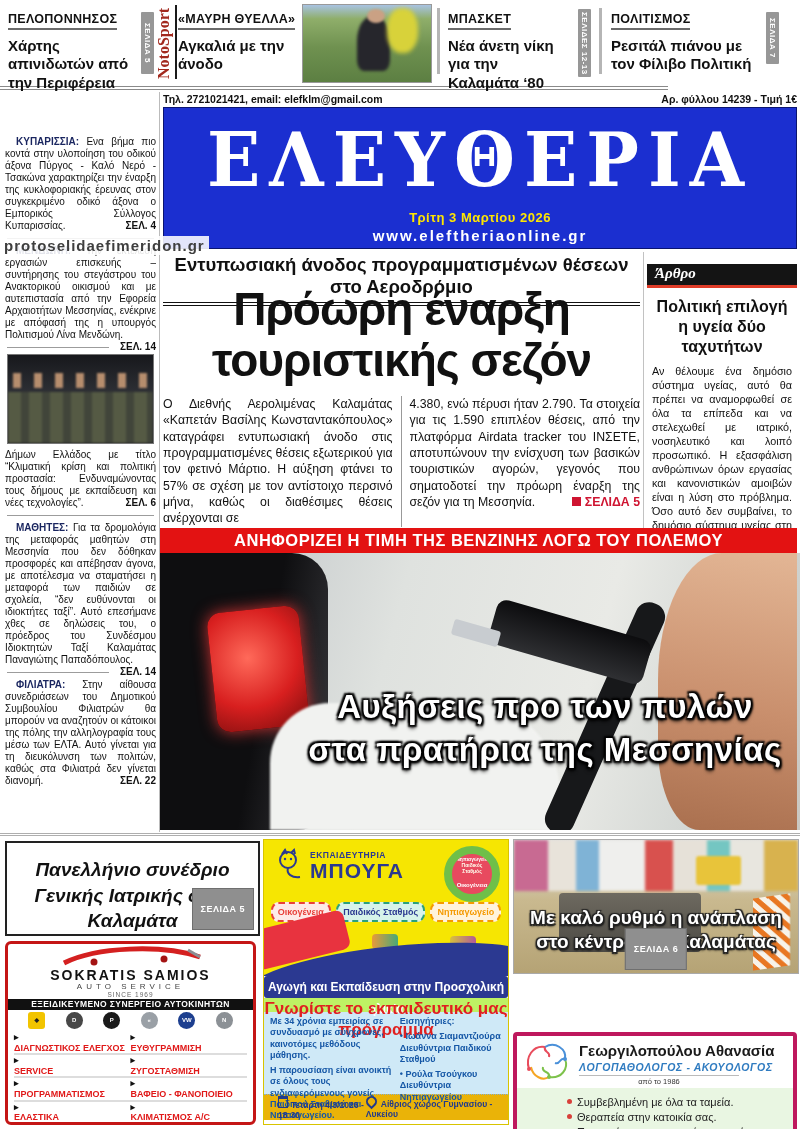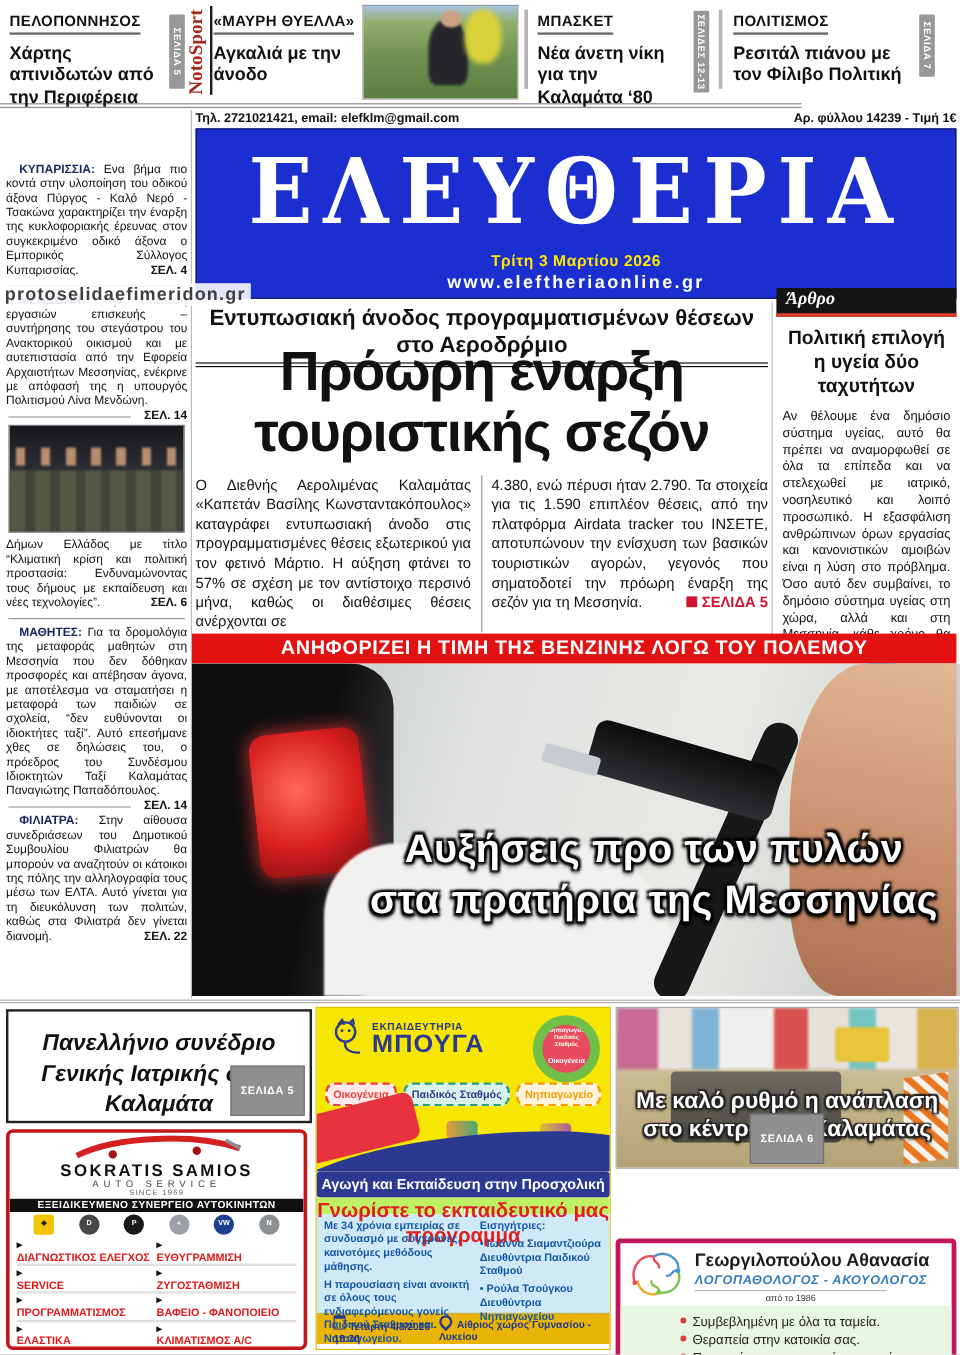--- a/index.html
+++ b/index.html
@@ -53,21 +53,21 @@
             font-size:46px;line-height:1.1;letter-spacing:-1px;}
   #leadcols{position:absolute;left:163px;top:396px;width:477px;display:flex;font-size:12.3px;line-height:1.33;text-align:justify;}
   #leadcols .c1{width:50%;padding-right:8px;border-right:1px solid #999;box-sizing:border-box;}
   #leadcols .c2{width:50%;padding-left:8px;box-sizing:border-box;}
   #leadcols p{margin:0;}
   .endref{float:right;white-space:nowrap;}
   .sq{display:inline-block;width:9px;height:9px;background:#cf1431;margin-right:4px;}
   .pgred{color:#cf1431;font-weight:bold;}
   #vdiv2{position:absolute;left:643px;top:252px;height:280px;width:1px;background:#c2c2c2;}
   
-  #arthro{position:absolute;left:647px;top:240px;width:150px;height:280px;}
+  #arthro{position:absolute;left:647px;top:264px;width:150px;height:280px;}
   #arthro .hdr{background:#141414;border-bottom:3px solid #e03c28;color:#fff;font-family:"Liberation Serif",serif;
                font-style:italic;font-weight:bold;font-size:15px;padding:1px 8px 3px;}
   #arthro .ttl{font-size:16px;font-weight:bold;text-align:center;line-height:1.25;margin:9px 4px 7px;}
   #arthro .bdy{font-size:10.8px;line-height:1.3;text-align:justify;padding:0 5px;}
   #arthro .pg{display:block;text-align:right;font-weight:bold;font-style:italic;font-size:11px;margin:8px 6px 0;
               border-top:1px solid #aaa;padding-top:5px;}
   
   #redbanner{position:absolute;left:160px;top:528px;width:637px;height:25px;background:#e31212;color:#fff;
              font-weight:bold;font-size:16.5px;text-align:center;line-height:25px;letter-spacing:.5px;}
   #fuelphoto{position:absolute;left:160px;top:553px;width:770px;height:277px;overflow:hidden;

